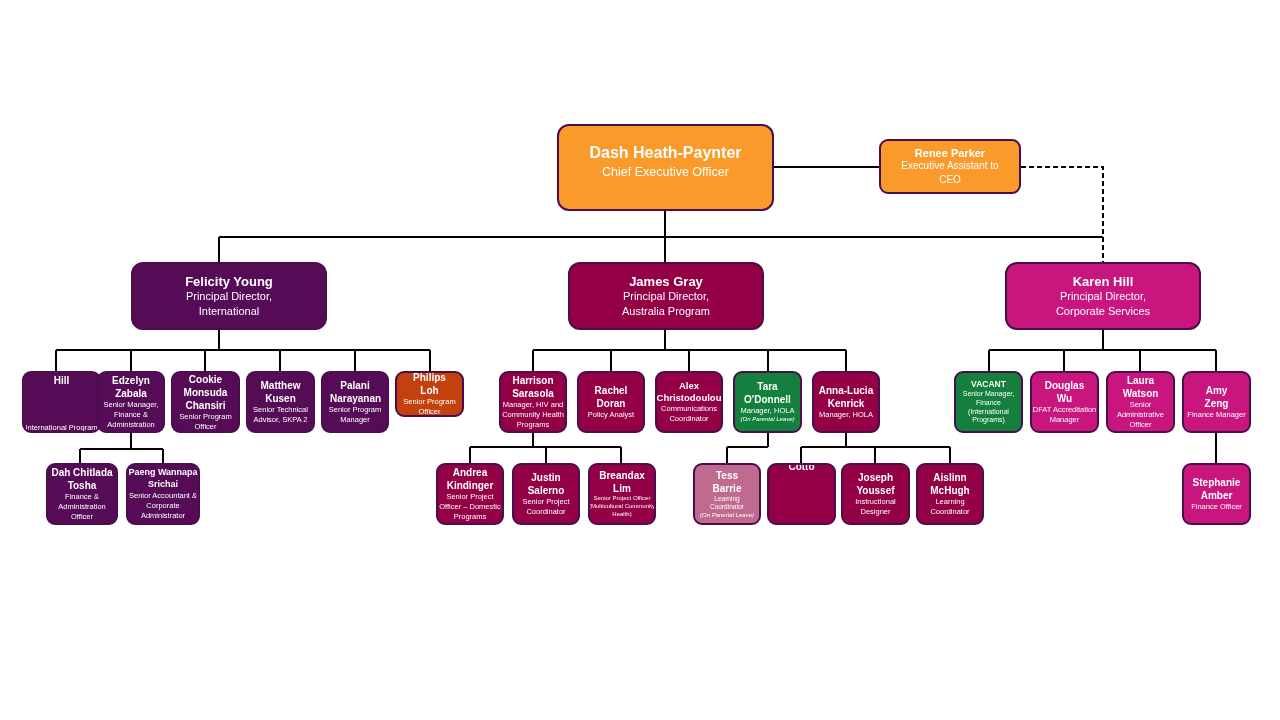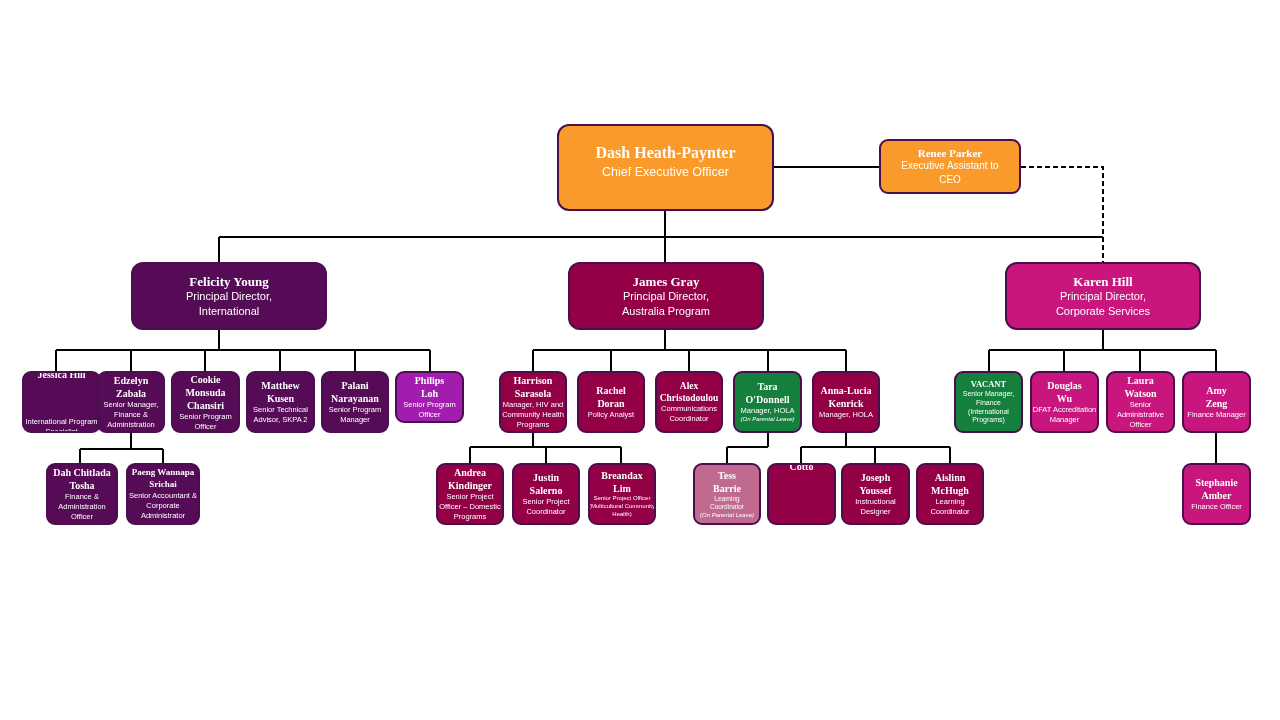--- a/index.html
+++ b/index.html
@@ -2,21 +2,21 @@
 <html><head>
 <meta charset="utf-8">
 <style>
   html, body { margin:0; padding:0; }
   body { width:1280px; height:720px; background:#ffffff; position:relative; overflow:hidden;
          font-family:"Liberation Sans", "DejaVu Sans", sans-serif; }
   #lines { position:absolute; left:0; top:0; width:1280px; height:720px; }
   .box { position:absolute; box-sizing:border-box; border:2px solid #4a0d4d; border-radius:9px;
          color:#fff; text-align:center; display:flex; flex-direction:column; justify-content:center;
          align-items:center; line-height:1.18; overflow:hidden; }
-  .box .nm { font-weight:bold;font-family:Liberation Serif, serif; }
+  .box .nm { font-weight:bold; }
   .box .tt { font-size:7.5px; line-height:1.33; }
   .box .nt { font-size:6px; font-style:italic; }
   .sm .nm { font-size:10px; line-height:1.3; }
   .lg { border-radius:12px; }
   .lg .nm { font-size:13px; }
   .lg .tt { font-size:11px; line-height:1.3; }
   .ceo .nm { font-size:16px; }
   .ceo .tt { font-size:12.5px; line-height:1.5; }
   .ea .nm { font-size:11px; }
   .ea .tt { font-size:10px; line-height:1.35; }
@@ -88,21 +88,21 @@
   <div class="tt" style="width:55px">Senior Program Officer</div>
 </div>
 <div class="box sm" style="left:246px;top:371px;width:69px;height:62px;background:#560b57;">
   <div class="nm" style="width:50px">Matthew Kusen</div>
   <div class="tt" style="width:66px">Senior Technical Advisor, SKPA 2</div>
 </div>
 <div class="box sm" style="left:321px;top:371px;width:68px;height:62px;background:#560b57;">
   <div class="nm" style="width:50px">Palani Narayanan</div>
   <div class="tt" style="width:58px">Senior Program Manager</div>
 </div>
-<div class="box sm" style="left:395px;top:371px;width:69px;height:52px;background:#a21caf;">
+<div class="box sm" style="left:395px;top:371px;width:69px;height:46px;background:#c2410c;">
   <div class="nm" style="width:45px">Philips Loh</div>
   <div class="tt" style="width:55px">Senior Program Officer</div>
 </div>
 <div class="box sm" style="left:46px;top:463px;width:72px;height:62px;background:#560b57;">
   <div class="nm" style="width:66px">Dah Chitlada Tosha</div>
   <div class="tt" style="width:60px">Finance &amp; Administration Officer</div>
 </div>
 <div class="box sm" style="left:126px;top:463px;width:74px;height:62px;background:#560b57;">
   <div class="nm" style="width:74px;font-size:9px">Paeng Wannapa Srichai</div>
   <div class="tt" style="width:72px">Senior Accountant &amp; Corporate Administrator</div>

